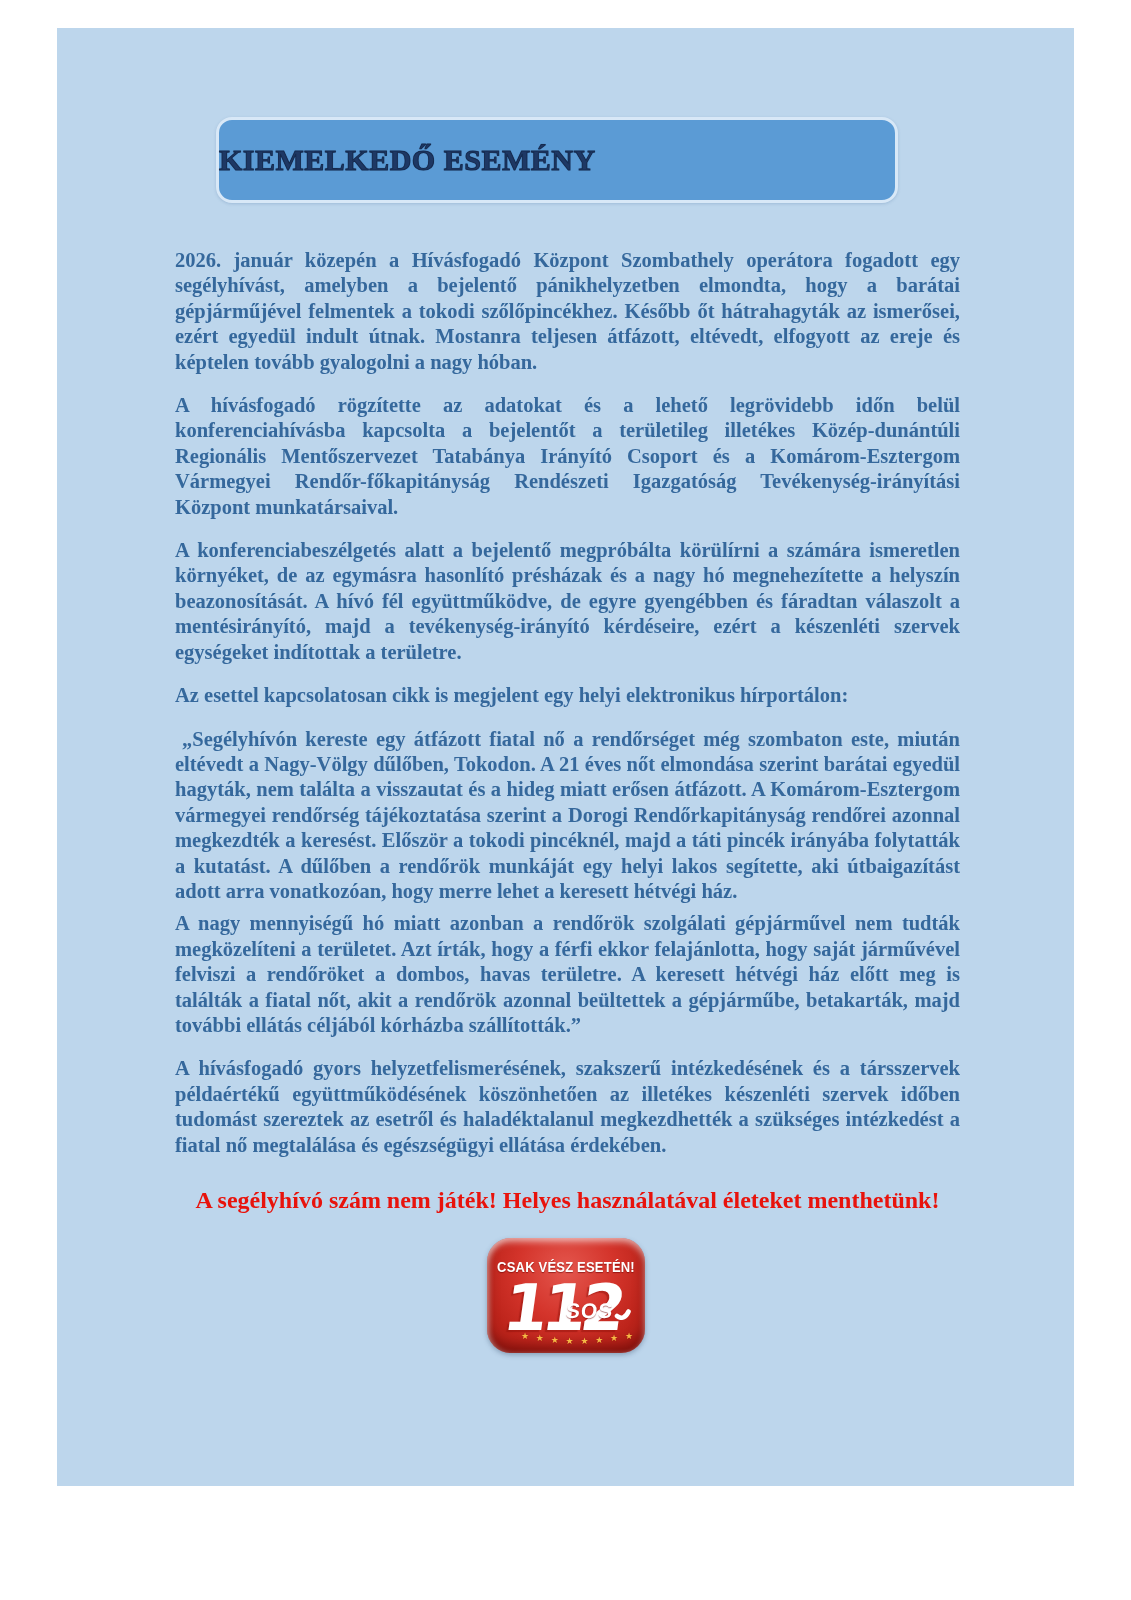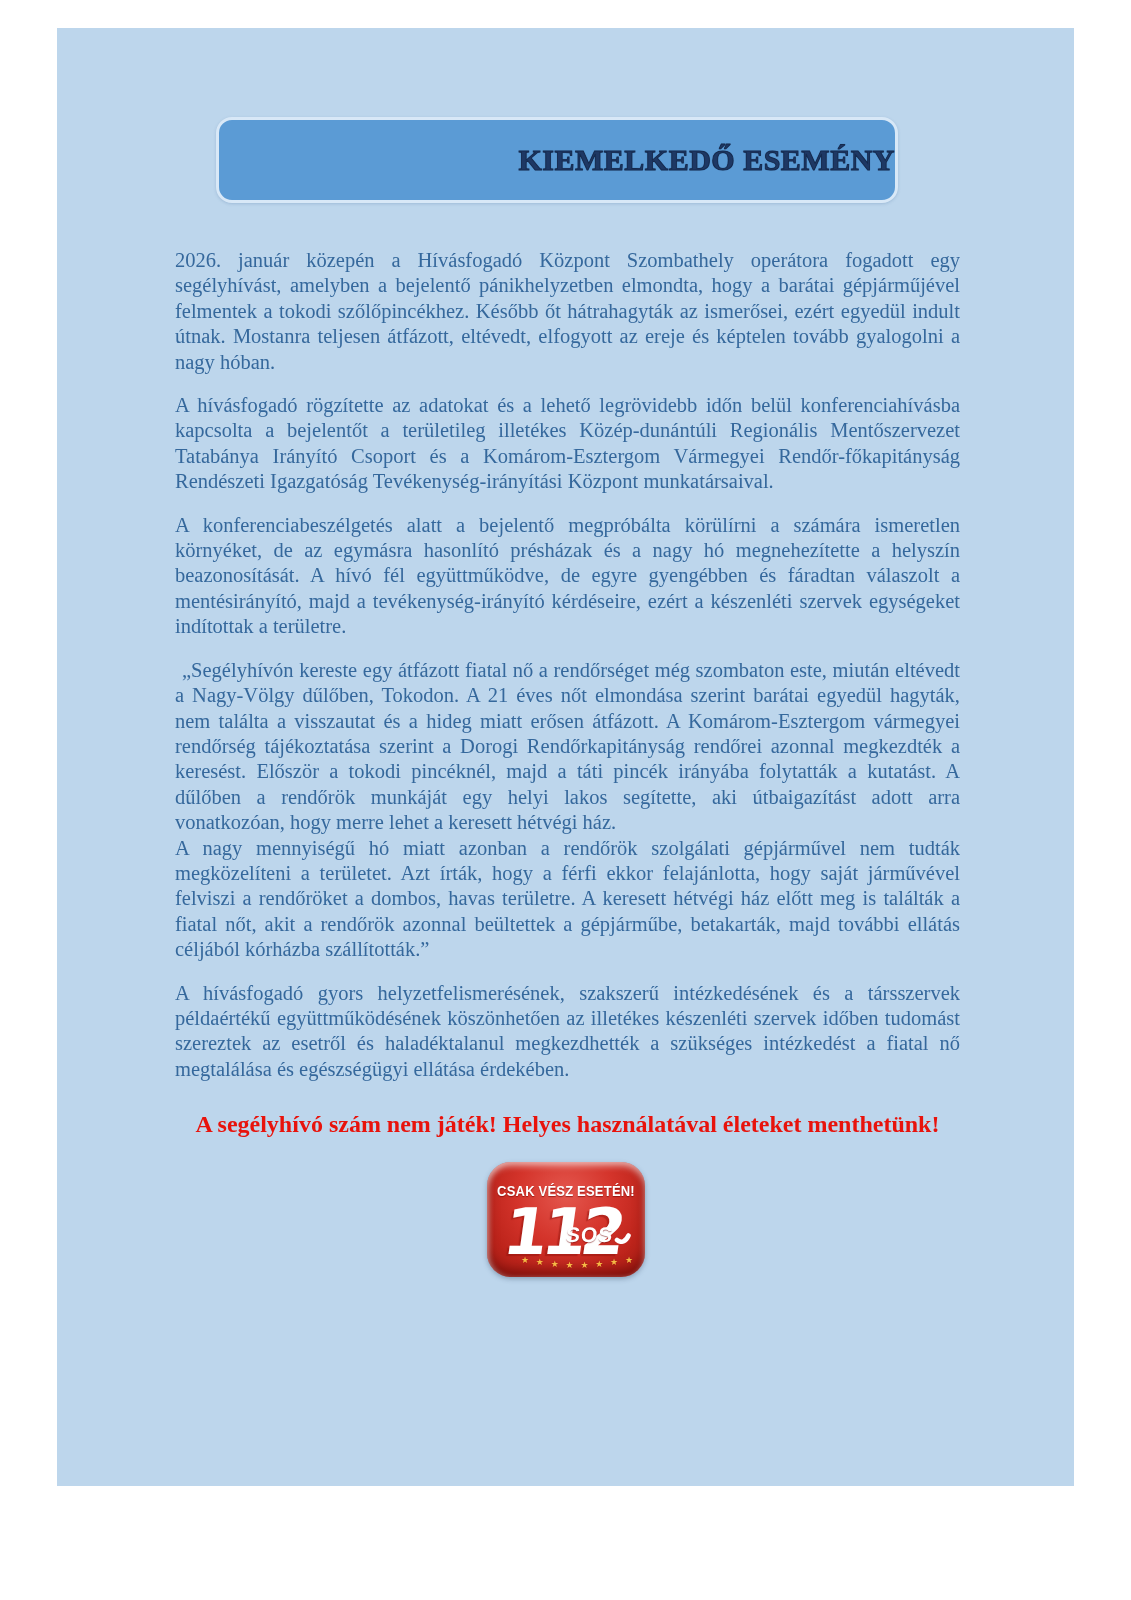--- a/index.html
+++ b/index.html
@@ -19,46 +19,47 @@
     background: #bdd6ec;
   }
 
   
   .banner {
     margin: 89px 0 0 159px;
     width: 682px; height: 86px;
     background: #5b9bd5;
     border: 3px solid #d8e8f7;
     border-radius: 16px;
-    display: flex; align-items: center; justify-content: flex-end;
+    display: flex; align-items: center; justify-content: flex-start;
     box-shadow: 0 1px 3px rgba(70,110,160,.25);
   }
   .banner-title {
     font-family: "Liberation Serif", serif;
     font-weight: bold;
     font-size: 30px;
     letter-spacing: 0.5px;
     color: #1e3864;
     -webkit-text-stroke: 0.9px #152a4e;
     text-shadow: 0 0 1px #152a4e;
   }
 
   
   .content {
     margin: 45px 0 0 118px;
     width: 785px;
+    font-weight: bold;
   }
   .content p {
     font-size: 20.5px;
     line-height: 25.4px;
     text-align: justify;
     color: #35689c;
     margin: 0 0 18px 0;
   }
-  .content p.quote { text-indent: 7px; margin-bottom: 0; }
+  .content p.quote { text-indent: 7px; margin-bottom: 7px; }
 
   
   .warning {
     margin: 6px 0 0 118px;
     width: 785px;
     text-align: center;
     font-weight: bold;
     font-size: 24px;
     line-height: 48px;
     color: #e8130c;
@@ -143,20 +144,21 @@
 <div class="sheet">
 
   <div class="banner">
     <span class="banner-title">KIEMELKEDŐ ESEMÉNY</span>
   </div>
 
   <div class="content">
     <p>2026. január közepén a Hívásfogadó Központ Szombathely operátora fogadott egy segélyhívást, amelyben a bejelentő pánikhelyzetben elmondta, hogy a barátai gépjárműjével felmentek a tokodi szőlőpincékhez. Később őt hátrahagyták az ismerősei, ezért egyedül indult útnak. Mostanra teljesen átfázott, eltévedt, elfogyott az ereje és képtelen tovább gyalogolni a nagy hóban.</p>
     <p>A hívásfogadó rögzítette az adatokat és a lehető legrövidebb időn belül konferenciahívásba kapcsolta a bejelentőt a területileg illetékes Közép-dunántúli Regionális Mentőszervezet Tatabánya Irányító Csoport és a Komárom-Esztergom Vármegyei Rendőr-főkapitányság Rendészeti Igazgatóság Tevékenység-irányítási Központ munkatársaival.</p>
     <p>A konferenciabeszélgetés alatt a bejelentő megpróbálta körülírni a számára ismeretlen környéket, de az egymásra hasonlító présházak és a nagy hó megnehezítette a helyszín beazonosítását. A hívó fél együttműködve, de egyre gyengébben és fáradtan válaszolt a mentésirányító, majd a tevékenység-irányító kérdéseire, ezért a készenléti szervek egységeket indítottak a területre.</p>
+    <p>Az esettel kapcsolatosan cikk is megjelent egy helyi elektronikus hírportálon:</p>
     <p class="quote">„Segélyhívón kereste egy átfázott fiatal nő a rendőrséget még szombaton este, miután eltévedt a Nagy-Völgy dűlőben, Tokodon. A 21 éves nőt elmondása szerint barátai egyedül hagyták, nem találta a visszautat és a hideg miatt erősen átfázott. A Komárom-Esztergom vármegyei rendőrség tájékoztatása szerint a Dorogi Rendőrkapitányság rendőrei azonnal megkezdték a keresést. Először a tokodi pincéknél, majd a táti pincék irányába folytatták a kutatást. A dűlőben a rendőrök munkáját egy helyi lakos segítette, aki útbaigazítást adott arra vonatkozóan, hogy merre lehet a keresett hétvégi ház.</p>
     <p>A nagy mennyiségű hó miatt azonban a rendőrök szolgálati gépjárművel nem tudták megközelíteni a területet. Azt írták, hogy a férfi ekkor felajánlotta, hogy saját járművével felviszi a rendőröket a dombos, havas területre. A keresett hétvégi ház előtt meg is találták a fiatal nőt, akit a rendőrök azonnal beültettek a gépjárműbe, betakarták, majd további ellátás céljából kórházba szállították.”</p>
     <p>A hívásfogadó gyors helyzetfelismerésének, szakszerű intézkedésének és a társszervek példaértékű együttműködésének köszönhetően az illetékes készenléti szervek időben tudomást szereztek az esetről és haladéktalanul megkezdhették a szükséges intézkedést a fiatal nő megtalálása és egészségügyi ellátása érdekében.</p>
   </div>
 
   <div class="warning">A segélyhívó szám nem játék! Helyes használatával életeket menthetünk!</div>
 
   <div class="logo">
     <div class="logo-label">CSAK VÉSZ ESETÉN!</div>
     <div class="logo-number">112</div>

